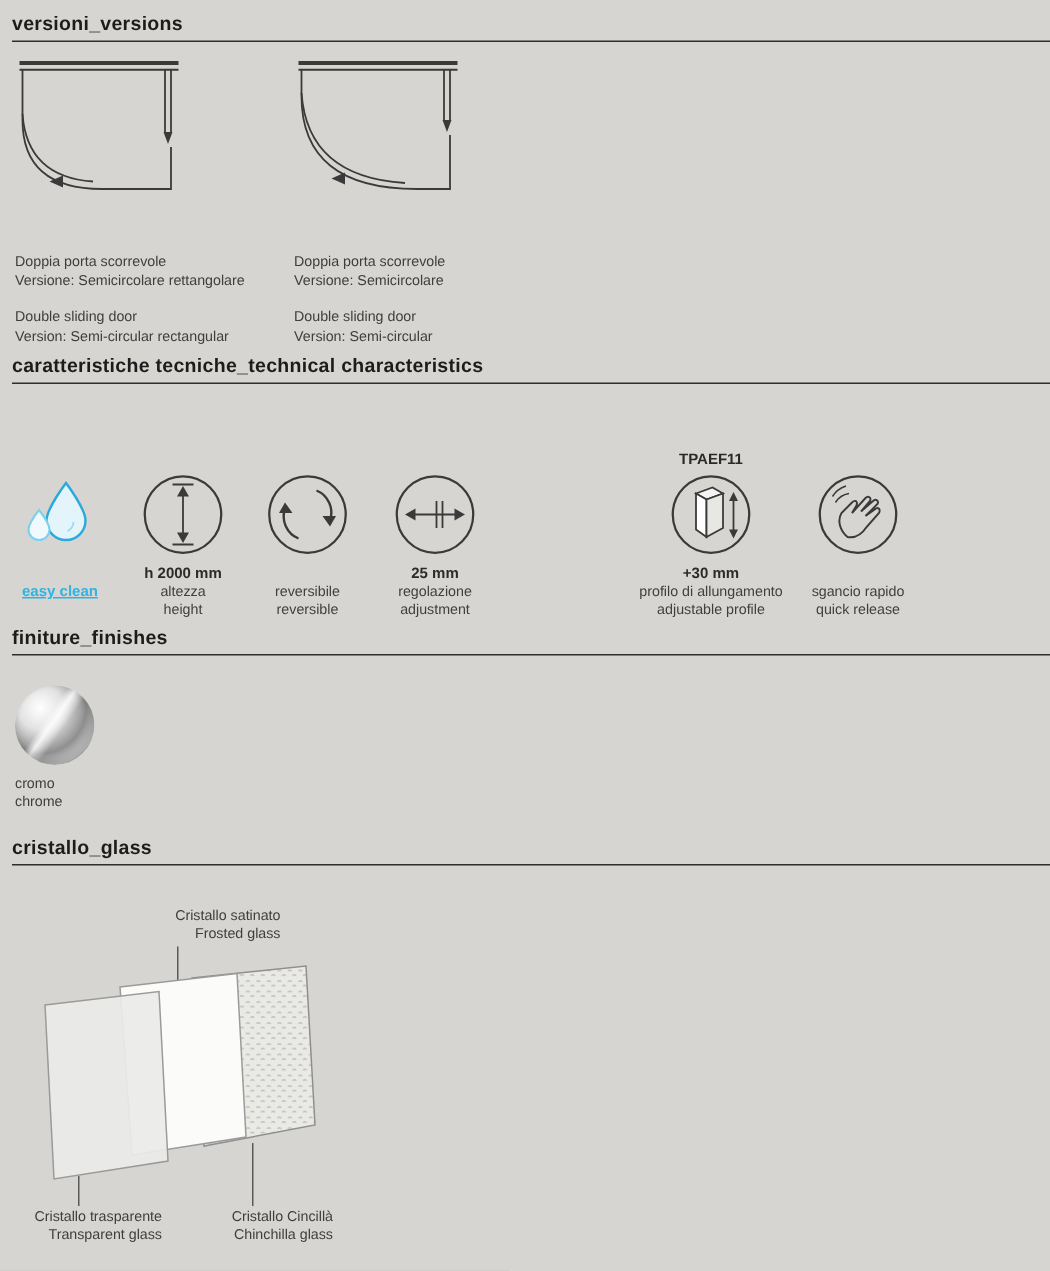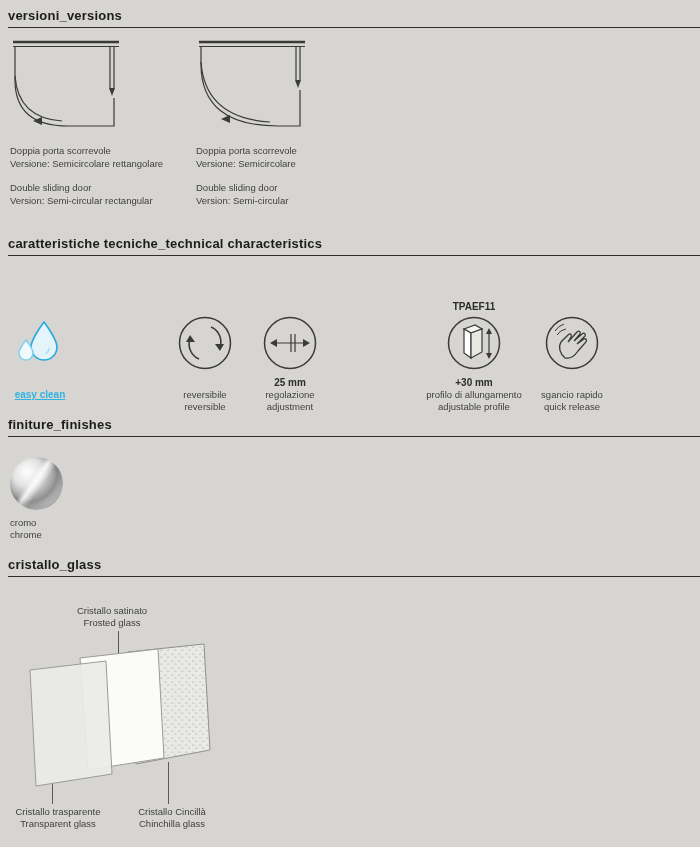--- a/index.html
+++ b/index.html
@@ -1,36 +1,36 @@
 <!DOCTYPE html>
 <html><head>
 <meta charset="utf-8">
 <style>
   * { margin:0; padding:0; box-sizing:border-box; }
   body { font-family:"Liberation Sans", sans-serif; background:#b9b9b5; }
   #page { position:relative; width:700px; height:847px; background:#d6d5d1; overflow:hidden;
           font-family:"Liberation Sans", sans-serif; }
   .sec-title { position:absolute; left:8px; font-size:13px; font-weight:bold; color:#1c1c1c; letter-spacing:.2px; }
   .rule { position:absolute; left:8px; right:0; border-top:1px solid #2e2e2e; }
-  .cap { position:absolute; font-size:9.5px; color:#3e3e3e; line-height:12.5px; }
+  .cap { position:absolute; font-size:9.5px; color:#3e3e3e; line-height:12.5px;margin-top:24px; }
   .cap .gap { height:12px; }
   svg.lineart { stroke:#3a3a3a; fill:none; stroke-width:1.2; }
   .feat { position:absolute; top:262px; text-align:center; color:#3f3f3f; }
   .f-pre { height:17px; font-size:10px; font-weight:bold; color:#2a2a2a; line-height:17px;margin-top:36px; }
   .f-icon { height:58px; }
   .f-bold { font-size:10px; font-weight:bold; color:#2b2b2b; height:13px; line-height:13px; margin-top:3px; }
   .f-line { font-size:9.5px; height:12px; line-height:12px; }
   .f-accent { font-size:10px; font-weight:bold; color:#2eb3e3; height:12px; line-height:12px;text-decoration:underline; }
   .ball { position:absolute; left:10px; top:457px; width:53px; height:53px; border-radius:50%;
           background:
             linear-gradient(125deg, rgba(255,255,255,0) 40%, rgba(255,255,255,.85) 47%, rgba(255,255,255,0) 58%),
             radial-gradient(circle at 32% 28%, #ffffff 0%, #e2e2e2 28%, #8f8f8f 58%, #d9d9d9 76%, #6a6a6a 100%);
           box-shadow: inset -2px -3px 6px rgba(0,0,0,.25); }
   .fin-label { position:absolute; left:10px; width:53px; text-align:left; font-size:9.5px; color:#3e3e3e; line-height:12px; }
-  .glabel { position:absolute; text-align:center; font-size:9.5px; color:#3e3e3e; line-height:12px; }
+  .glabel { position:absolute; text-align:right; font-size:9.5px; color:#3e3e3e; line-height:12px; }
   .ptr { position:absolute; width:1px; background:#5a5a5a; }
 </style>
 </head>
 <body>
 
 <div id="page">
 
   <div class="sec-title" style="top:8px">versioni_versions</div>
   <div class="rule" style="top:27px"></div>
 
@@ -80,20 +80,36 @@
       <svg width="56" height="56" viewBox="0 0 56 56" fill="none">
         <path d="M32,7 C32,7 19,24 19,32 a13,13 0 0 0 26,0 C45,24 32,7 32,7 Z" stroke="#2aa9dc" stroke-width="1.6" fill="#e3f4fb"></path>
         <path d="M14,25 C14,25 7,34 7,38 a7,7 0 0 0 14,0 C21,34 14,25 14,25 Z" stroke="#7fd0ec" stroke-width="1.4" fill="#f0f9fd"></path>
         <path d="M37,33 a7,7 0 0 1 -4,6" stroke="#9adcf2" stroke-width="1.2"></path>
       </svg>
     </div>
     <div class="f-bold"></div>
     <div class="f-accent">easy clean</div>
   </div>
 
+  <div class="feat" style="left:76px;width:92px">
+    <div class="f-pre"></div>
+    <div class="f-icon">
+      <svg class="lineart" width="56" height="56" viewBox="0 0 56 56">
+        <circle cx="28" cy="28" r="25.5" stroke-width="1.5"></circle>
+        <line x1="28" y1="12" x2="28" y2="44"></line>
+        <line x1="21" y1="8" x2="35" y2="8"></line>
+        <line x1="21" y1="48" x2="35" y2="48"></line>
+        <polygon points="28,9 24,16 32,16" fill="#3a3a3a" stroke="none"></polygon>
+        <polygon points="28,47 24,40 32,40" fill="#3a3a3a" stroke="none"></polygon>
+      </svg>
+    </div>
+    <div class="f-bold">h 2000 mm</div>
+    <div class="f-line">altezza</div>
+    <div class="f-line">height</div>
+  </div>
 
   <div class="feat" style="left:160px;width:90px">
     <div class="f-pre"></div>
     <div class="f-icon">
       <svg class="lineart" width="56" height="56" viewBox="0 0 56 56">
         <circle cx="28" cy="28" r="25.5" stroke-width="1.5"></circle>
         <path d="M34,12 a16,16 0 0 1 9,20" stroke-width="1.6"></path>
         <polygon points="43,36 38,29 47,29" fill="#3a3a3a" stroke="none"></polygon>
         <path d="M22,44 a16,16 0 0 1 -9,-20" stroke-width="1.6"></path>
         <polygon points="13,20 9,27 18,27" fill="#3a3a3a" stroke="none"></polygon>

